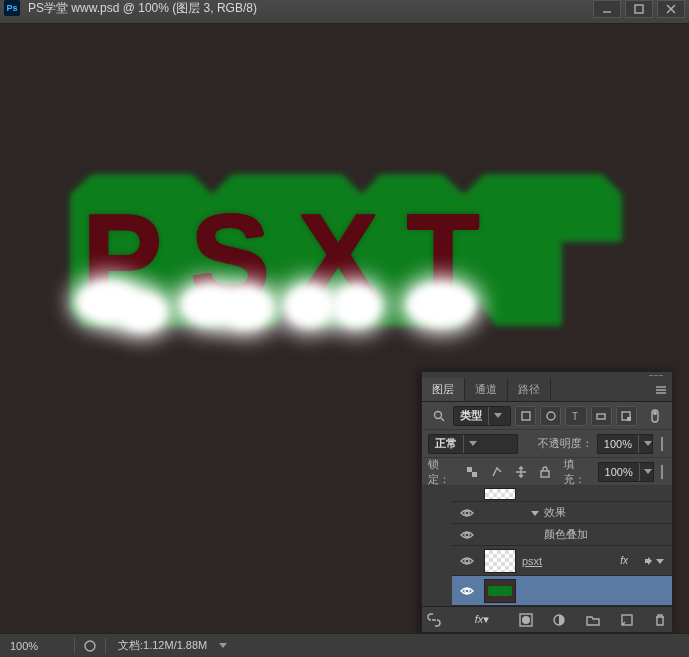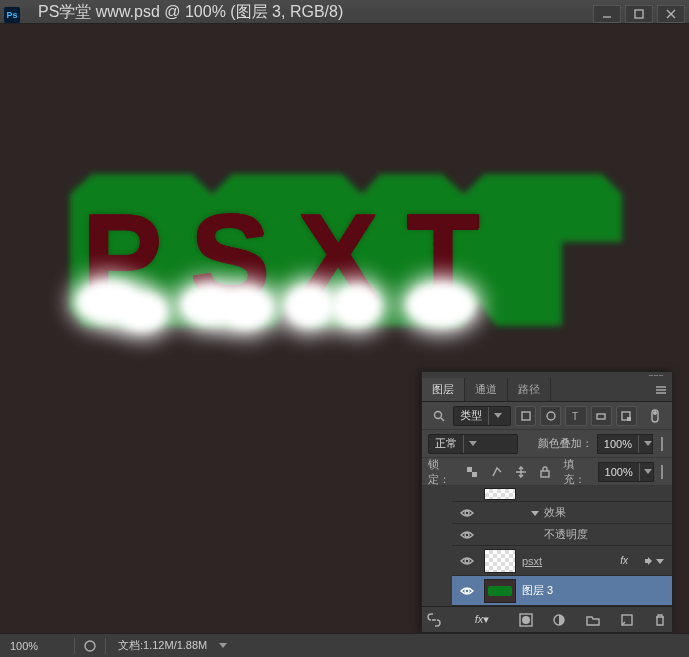--- a/index.html
+++ b/index.html
@@ -1,21 +1,21 @@
 <!DOCTYPE html>
 <html><head>
 <meta charset="utf-8">
 <style>
 * { margin:0; padding:0; box-sizing:border-box; font-family:"Microsoft YaHei",Arial,sans-serif; -webkit-font-smoothing:antialiased; }
 body { background:#1a1a1a; width:689px; height:657px; overflow:hidden; font-size:11px; color:#b8b8b8; }
 
 
-.titlebar { height:24px; background:linear-gradient(#4a4a4a,#404040); display:flex; align-items:flex-end; padding:0 4px; border-bottom:1px solid #222; }
+.titlebar { height:24px; background:linear-gradient(#4a4a4a,#404040); display:flex; align-items:flex-start; padding:0 4px; border-bottom:1px solid #222; }
 .app-icon { width:16px; height:16px; background:#001c33; border-radius:2px; display:flex; align-items:center; justify-content:center; color:#3fb8ff; font-size:9px; font-weight:bold; }
-.titlebar .title { margin-left:18px; color:#d8d8d8; font-size:16px; flex:1; }
+.titlebar .title { margin-left:8px; color:#d8d8d8; font-size:12px; flex:1; }
 .win-btn { width:28px; height:18px; margin-left:4px; display:flex; align-items:center; justify-content:center; background:#3a3a3a; border:1px solid #555; }
 .win-btn svg{width:10px;height:10px;}
 
 
 .canvas-wrap { position:absolute; top:24px; left:0; right:0; bottom:24px; background:#2e2525; overflow:hidden; }
 .artwork { position:absolute; top:128px; left:62px; width:570px; }
 .green-bg { position:relative; }
 .green-bg svg { display:block; }
 .knit-text { position:absolute; top:44px; left:20px; display:flex; gap:28px; }
 .knit-letter { font-family:Impact,Arial Black,sans-serif; font-weight:900; font-size:120px; line-height:1; color:#8b0e1a;
@@ -38,21 +38,21 @@
 .panel { position:absolute; right:16px; bottom:24px; width:252px; background:#454545; border:1px solid #222; box-shadow:-2px 0 8px rgba(0,0,0,.4); }
 .panel-drag { height:6px; display:flex; justify-content:flex-end; align-items:center; padding-right:8px; background:#3c3c3c; }
 .panel-drag span{width:4px;height:1px;background:#777;margin-right:1px;}
 .panel-tabs { height:24px; display:flex; background:#3c3c3c; border-bottom:1px solid #222; }
 .panel-tab { padding:4px 10px; font-size:11px; color:#aaa; border-right:1px solid #2a2a2a; }
 .panel-tab.active { background:#454545; color:#ddd; }
 .panel-menu { margin-left:auto; width:22px; display:flex; align-items:center; justify-content:center; }
 
 .row { height:28px; display:flex; align-items:center; padding:0 6px; gap:4px; border-bottom:1px solid #383838; }
 .sel { background:#2f2f2f; height:20px; border:1px solid #222; display:flex; align-items:center; color:#ddd; font-size:11px; border-radius:2px; }
-.sel .lbl{padding:0 6px;}
+.sel .lbl{padding:0 6px;font-weight:bold;}
 .sel .dd{width:14px;display:flex;align-items:center;justify-content:center;border-left:1px solid #555;height:100%;}
 .mini-icon { width:22px; height:20px; display:flex; align-items:center; justify-content:center; border:1px solid transparent; border-radius:2px; }
 .mini-icon.box { border-color:#555; background:#3a3a3a; }
 .pct-box { position:relative; height:20px; border:1px solid #222; background:#2f2f2f; display:flex; align-items:center; }
 .pct-box .v { padding:0 6px; min-width:38px; text-align:right; color:#ddd; }
 .pct-box .dd { width:14px; border-left:1px solid #555; display:flex; align-items:center; justify-content:center; height:100%; }
 .scrub { width:9px; height:20px; display:flex; align-items:center; justify-content:center; }
 
 
 .layers { max-height:160px; overflow:hidden; background:#3a3a3a;padding-left:30px; }
@@ -213,21 +213,21 @@
   </div>
 
   <div class="row">
     <div class="sel" style="flex:0 0 90px;">
         <span class="lbl">正常</span>
         <span class="dd">
           <span class="tri"></span>
         </span>
       </div>
     <span style="flex:1"></span>
-    <span>颜色叠加：</span>
+    <span>不透明度：</span>
     <div class="pct-box">
         <span class="v">100%</span>
         <span class="dd">
           <span class="tri"></span>
         </span>
       </div>
     <span class="scrub">
         <svg width="6" height="14">
           <line class="ic" x1="3" y1="0" x2="3" y2="14"></line>
         </svg>
@@ -297,21 +297,21 @@
       <span>效果</span>
     </div>
     <div class="fx-item">
       <div class="eye-col">
           <svg class="eye-svg" viewBox="0 0 14 10">
             <path class="ic" d="M1 5 Q7 -1 13 5 Q7 11 1 5 Z"></path>
             <circle class="ic" cx="7" cy="5" r="2"></circle>
           </svg>
         </div>
       <div class="indent" style="width:62px;"></div>
-      <span>不透明度</span>
+      <span>颜色叠加</span>
     </div>
 
     <div class="layer">
       <div class="eye-col">
           <svg class="eye-svg" viewBox="0 0 14 10">
             <path class="ic" d="M1 5 Q7 -1 13 5 Q7 11 1 5 Z"></path>
             <circle class="ic" cx="7" cy="5" r="2"></circle>
           </svg>
         </div>
       <div class="thumb checker"></div>
@@ -330,21 +330,20 @@
     </div>
 
     <div class="layer sel-row">
       <div class="eye-col">
           <svg class="eye-svg" viewBox="0 0 14 10">
             <path stroke="#fff" fill="none" stroke-width="1.4" d="M1 5 Q7 -1 13 5 Q7 11 1 5 Z"></path>
             <circle stroke="#fff" fill="none" stroke-width="1.4" cx="7" cy="5" r="2"></circle>
           </svg>
         </div>
       <div class="thumb green"></div>
-      <span class="layer-name">图层 3</span>
     </div>
   </div>
 
   <div class="panel-bottom">
     <span class="pb-icon">
         <svg width="14" height="14">
           <path class="ic" d="M4 7 a3 3 0 0 1 0-6 h2 M10 7 a3 3 0 0 1 0 6 h-2 M5 7 h4"></path>
         </svg>
       </span>
     <span class="spacer"></span>

